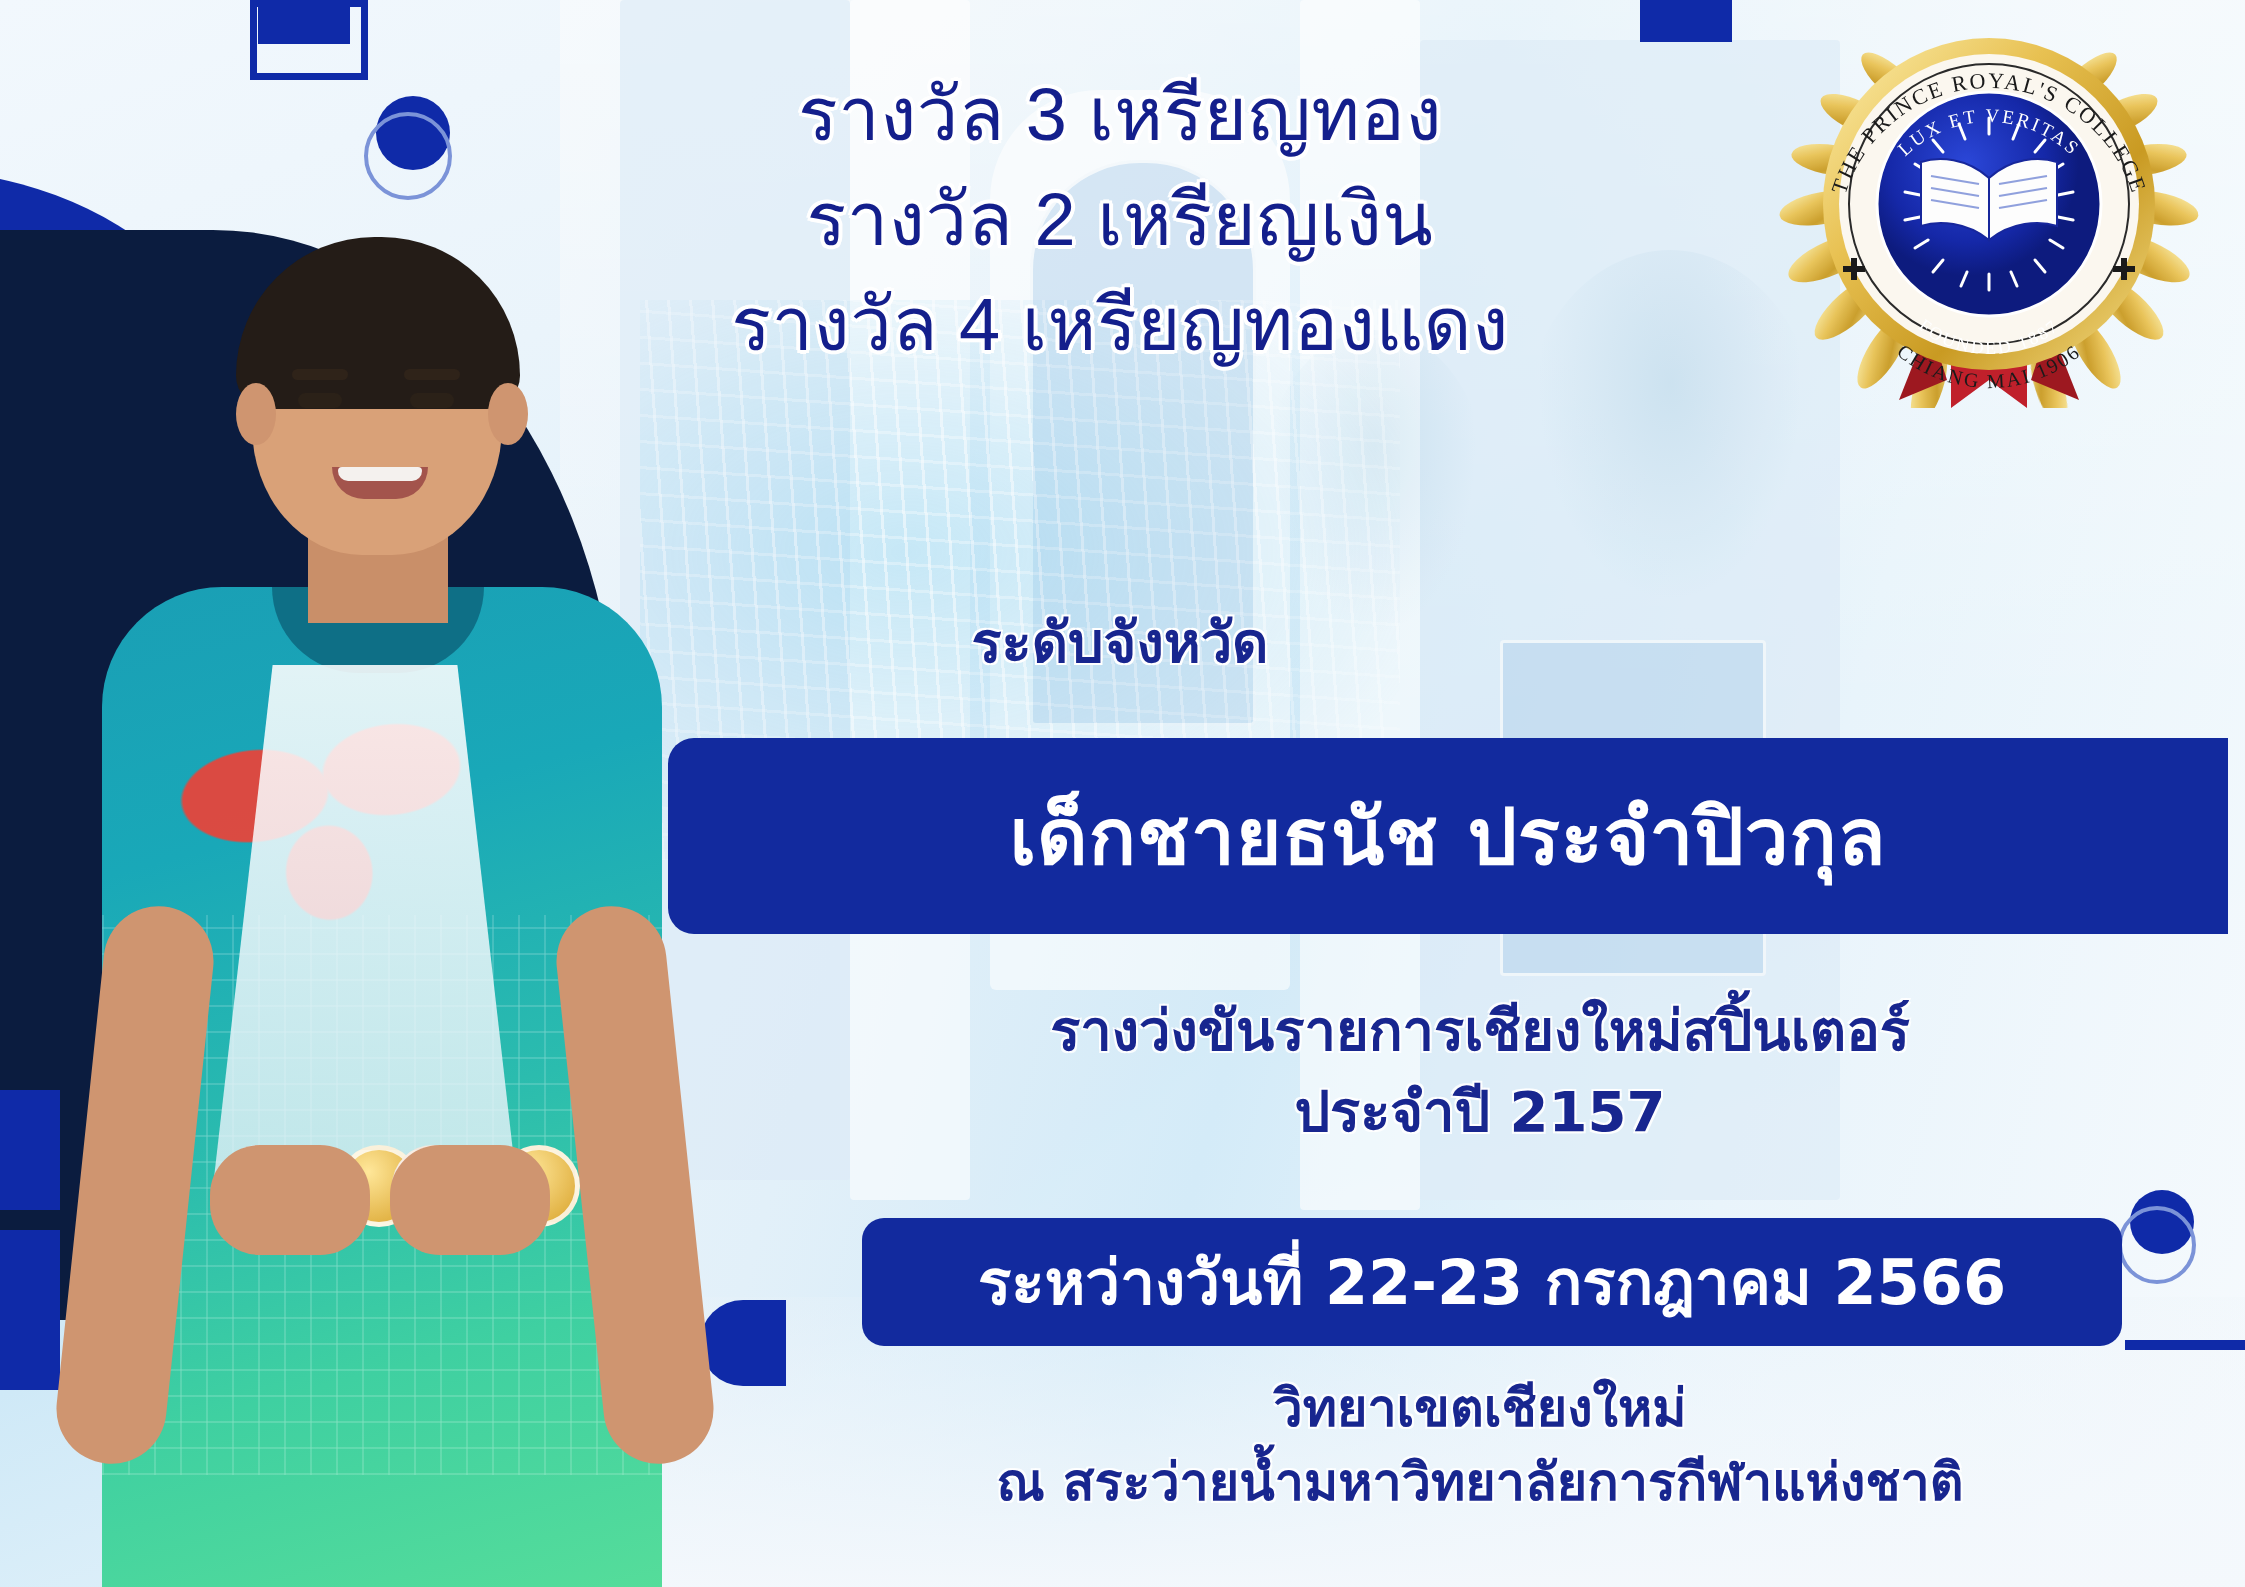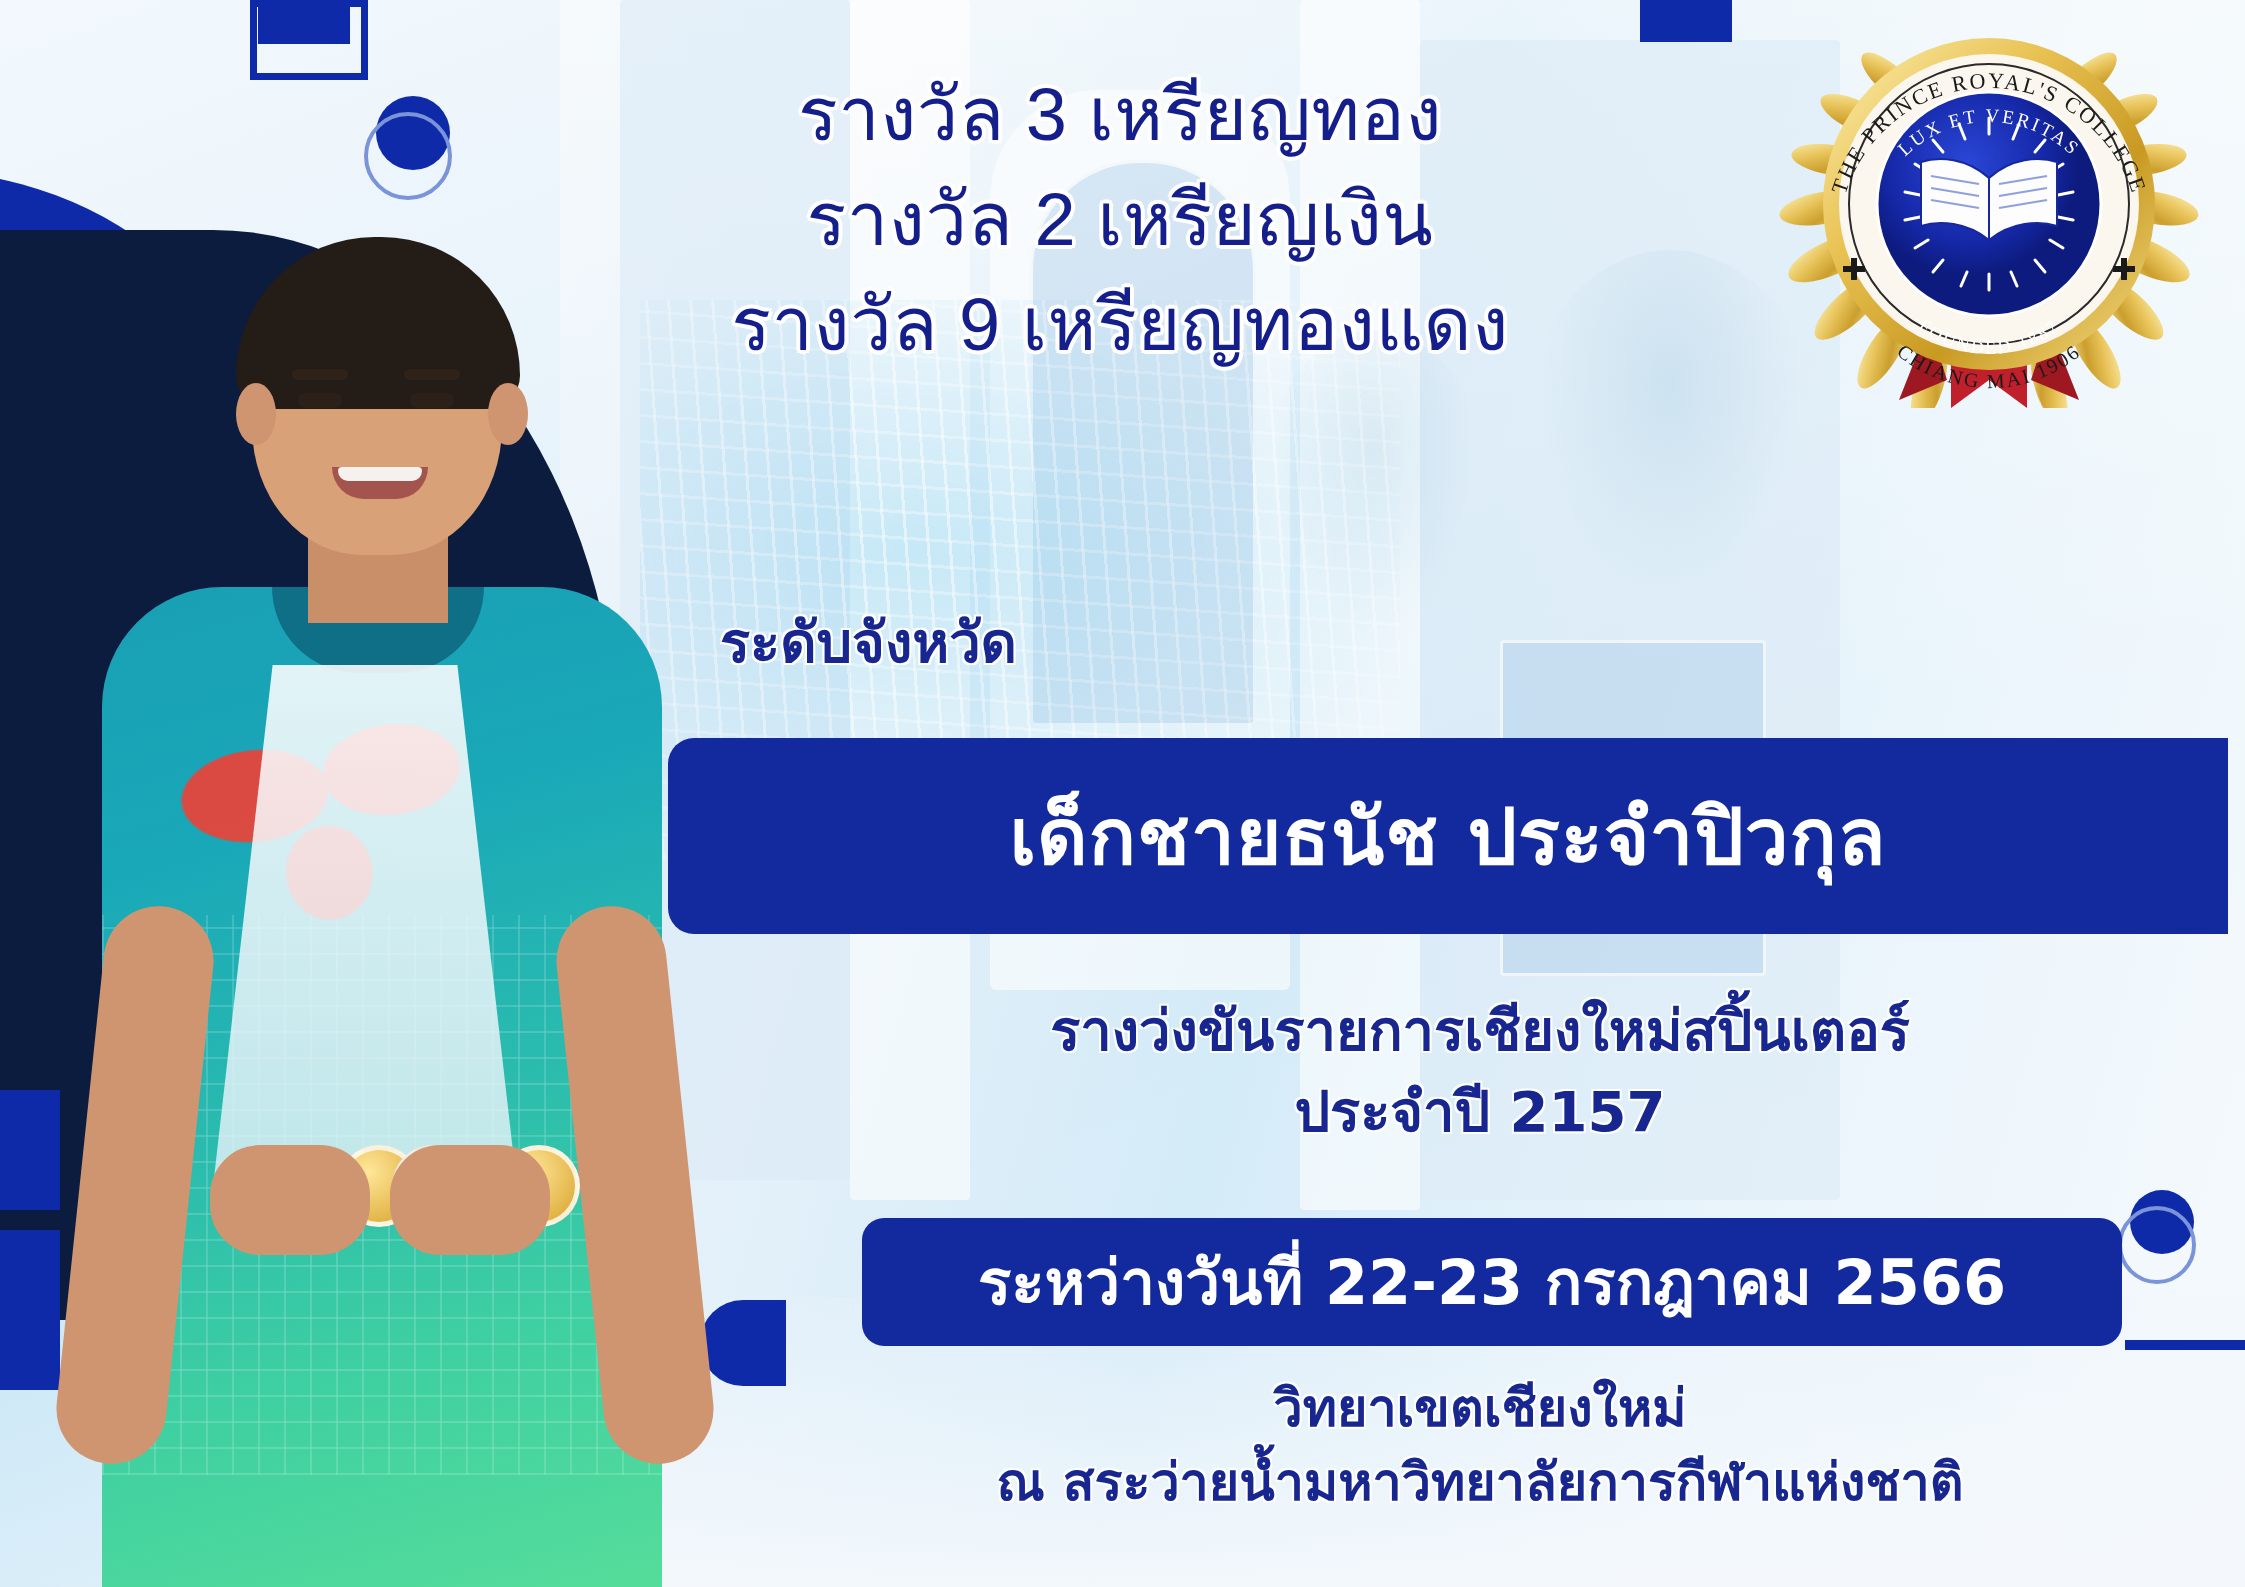--- a/index.html
+++ b/index.html
@@ -114,21 +114,21 @@
     font-family:"Liberation Sans","DejaVu Sans",sans-serif;
   }
   .hl-line{
     color:#141f8c;font-weight:normal;font-size:74px;line-height:1.42;
     letter-spacing:.5px;
     text-shadow:
       -3px -3px 0 #fff, 3px -3px 0 #fff, -3px 3px 0 #fff, 3px 3px 0 #fff,
       0 -4px 0 #fff, 0 4px 0 #fff, -4px 0 0 #fff, 4px 0 0 #fff;
   }
   .level{
-    position:absolute;left:720px;top:598px;width:800px;text-align:left;
+    position:absolute;left:720px;top:598px;width:800px;text-align:center;
     color:#18268f;font-weight:bold;font-size:56px;
     text-shadow:-2px -2px 0 #fff,2px -2px 0 #fff,-2px 2px 0 #fff,2px 2px 0 #fff;
   }
   .name-banner{
     position:absolute;left:668px;top:738px;width:1560px;height:196px;
     background:#122a9e;border-radius:26px 0 0 26px;
     display:flex;align-items:center;justify-content:center;
   }
   .name-banner span{
     color:#fff;font-weight:bold;font-size:78px;letter-spacing:1px;white-space:nowrap;
@@ -323,21 +323,21 @@
           <line x1="220" y1="188" x2="268" y2="180"></line>
             <line x1="220" y1="200" x2="268" y2="192"></line>
         </g>
       </g>
     </svg>
   </div>
 
   <div class="headline">
     <div class="hl-line">รางวัล 3 เหรียญทอง</div>
     <div class="hl-line">รางวัล 2 เหรียญเงิน</div>
-    <div class="hl-line">รางวัล 9 เหรียญทองแดง</div>
+    <div class="hl-line">รางวัล 4 เหรียญทองแดง</div>
   </div>
 
   <div class="level">ระดับจังหวัด</div>
 
   <div class="name-banner">
     <span>เด็กชายธนัช  ประจำปิวกุล</span>
   </div>
 
   <div class="event">
     <div>รางว่งขันรายการเชียงใหม่สปิ้นเตอร์</div>

